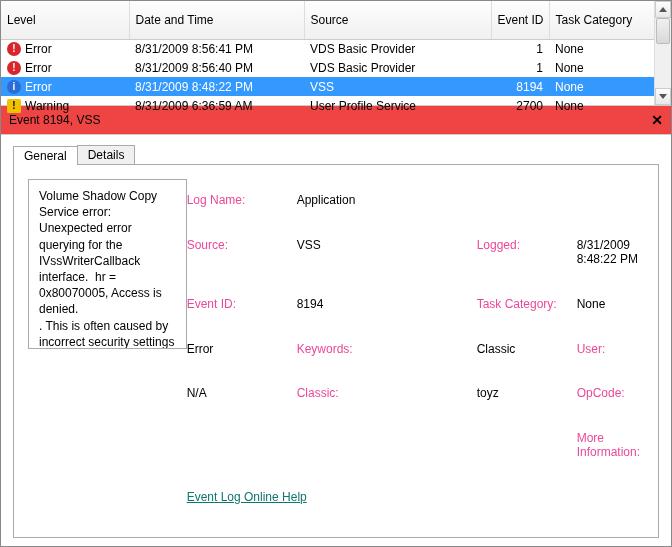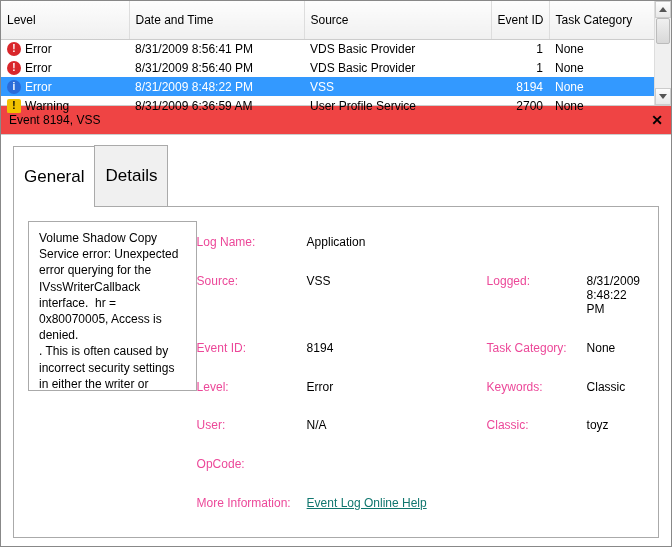--- a/index.html
+++ b/index.html
@@ -87,22 +87,22 @@
   .detail-title {
     display:flex; justify-content:space-between; align-items:center;
     padding:6px 8px 6px 8px; border-bottom:1px solid #ccc;
     background:#ef4444;
   }
   .close-x { font-weight:bold; font-size:14px; cursor:default; }
   
   .tabwrap { padding:10px 12px 8px 12px; flex:1; display:flex; flex-direction:column; }
   .tabs { display:flex; position:relative; z-index:2; }
   .tab {
-    padding:20px 10px; border:1px solid #aaa; border-bottom:none;
-    background:#f0f0f0; margin-right:-1px; font-size:17px;text-align:center;
+    padding:2px 10px; border:1px solid #aaa; border-bottom:none;
+    background:#f0f0f0; margin-right:-1px; font-size:12px;text-align:center;
   }
   .tab.active { background:#fff; position:relative; top:1px; }
   .tabbody {
     border:1px solid #aaa; flex:1; padding:14px 18px 10px 14px; background:#fff;
     display:flex; 
   }
   .msgbox {
     border:1px solid #aaa; padding:8px 10px; height:170px;
     font-size:12px; white-space:pre-wrap; line-height:1.35;
     overflow:hidden;
@@ -241,21 +241,20 @@
         <div class="lab">Source:</div>
         <div class="val">VSS</div>
         <div class="lab">Logged:</div>
         <div class="val">8/31/2009 8:48:22 PM</div>
 
         <div class="lab">Event ID:</div>
         <div class="val">8194</div>
         <div class="lab">Task Category:</div>
         <div class="val">None</div>
 
-        <div class="lab">Level:</div>
         <div class="val">Error</div>
         <div class="lab">Keywords:</div>
         <div class="val">Classic</div>
 
         <div class="lab">User:</div>
         <div class="val">N/A</div>
         <div class="lab">Classic:</div>
         <div class="val">toyz</div>
 
         <div class="lab">OpCode:</div>

